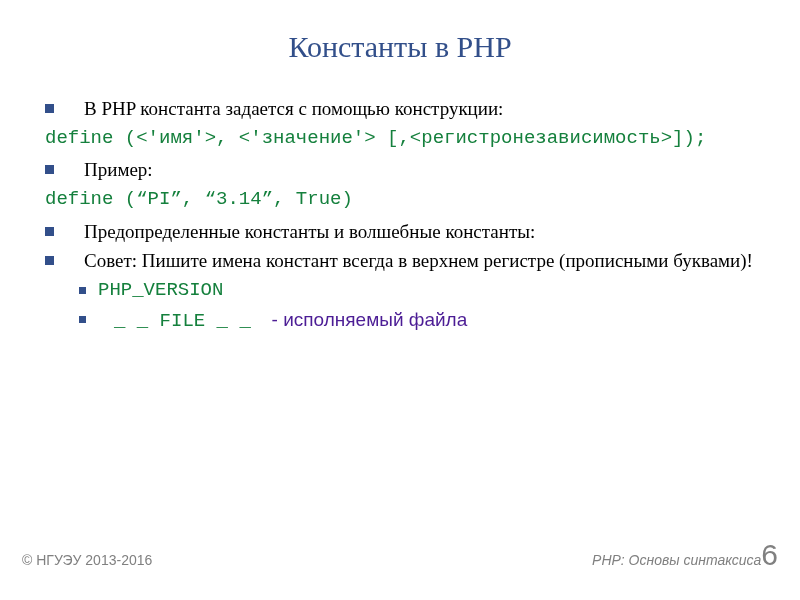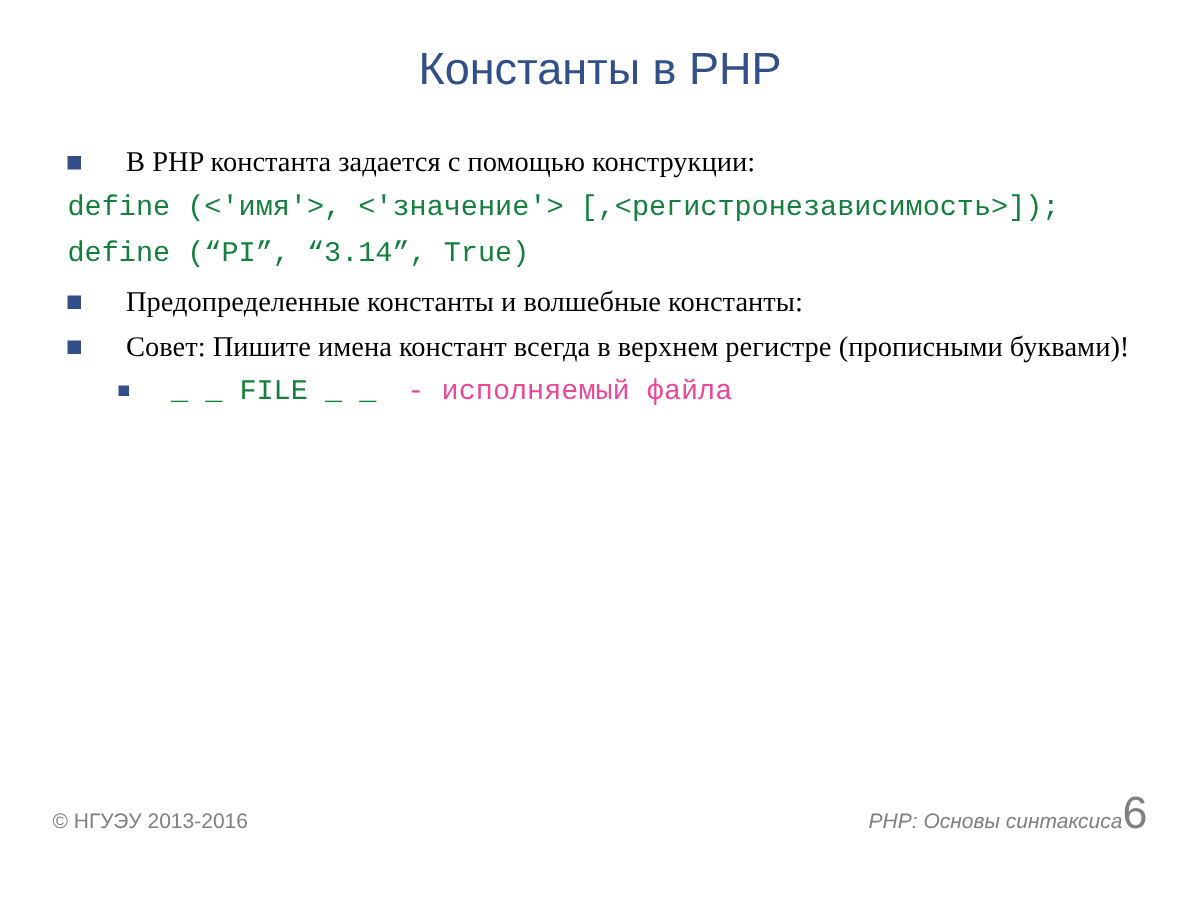--- a/index.html
+++ b/index.html
@@ -16,21 +16,21 @@
     height: 100%;
     padding: 30px 45px 20px 45px;
     position: relative;
   }
   .title {
     text-align: center;
     font-size: 30px;
     color: #324f8a;
     font-weight: normal;
     margin-bottom: 32px;
-    font-family: Liberation Sans, sans-serif;
+    font-family: Liberation Serif, serif;
   }
   .content { font-size: 19px; color: #000; line-height: 1.35; }
   .row { display: flex; align-items: flex-start; margin-bottom: 4px; }
   .row.indent { padding-left: 34px; }
   .bullet {
     width: 9px; height: 9px;
     background: #324f8a;
     flex: 0 0 9px;
     margin-top: 8px;
     margin-right: 14px;
@@ -41,60 +41,68 @@
   .txt { flex: 1; margin-left: 16px; }
   .code {
     font-family: "Courier New", Courier, monospace;
     color: #15803d;
     font-size: 19px;
     margin: 2px 0 6px 0;
     white-space: pre;
   }
   .footer {
     position: absolute;
-    bottom: 40px; left: 0; width: 100%;
-    padding: 0 35px;
+    bottom: 28px; left: 0; width: 100%;
+    padding: 0 22px;
     display: flex;
     align-items: baseline;
     font-family: Arial, sans-serif;
   }
   .copyright { color: #808080; font-size: 14px; flex: 0 0 auto; }
   .doctitle  { color: #808080; font-size: 14px; font-style: italic; flex: 1; text-align: right; }
   .pagenum   { color: #808080; font-size: 30px; flex: 0 0 auto; font-family: Arial, sans-serif; }
-  .ann { color: #ec4899; font-family: Liberation Mono, monospace; margin-left: 16px; }
+  .ann { color: #4c1d95; font-family: Liberation Sans, sans-serif; margin-left: 16px; }
 </style>
 </head>
 <body>
 
 <div class="slide">
 
   <h1 class="title">Константы в PHP</h1>
 
   <div class="content">
 
     <div class="row">
       <div class="bullet"></div>
       <div class="txt">В PHP константа задается с помощью  конструкции:</div>
     </div>
 
     <div class="code">define (&lt;'имя'&gt;, &lt;'значение'&gt; [,&lt;регистронезависимость&gt;]);</div>
 
+    <div class="row">
+      <div class="bullet"></div>
+      <div class="txt">Пример:</div>
+    </div>
 
     <div class="code">define (“PI”, “3.14”, True)</div>
 
     <div class="row">
       <div class="bullet"></div>
       <div class="txt">Предопределенные константы и волшебные константы:</div>
     </div>
 
     <div class="row">
       <div class="bullet"></div>
       <div class="txt">Совет: Пишите имена констант всегда в верхнем регистре (прописными буквами)!</div>
     </div>
 
+    <div class="row indent">
+      <div class="bullet sm"></div>
+      <div class="txt code" style="margin:0">PHP_VERSION</div>
+    </div>
 
     <div class="row indent">
       <div class="bullet sm"></div>
       <div class="txt">
         <span class="code" style="display:inline;margin:0">_ _ FILE _ _</span>
         <span class="ann">- исполняемый файла</span>
       </div>
     </div>
 
   </div>

